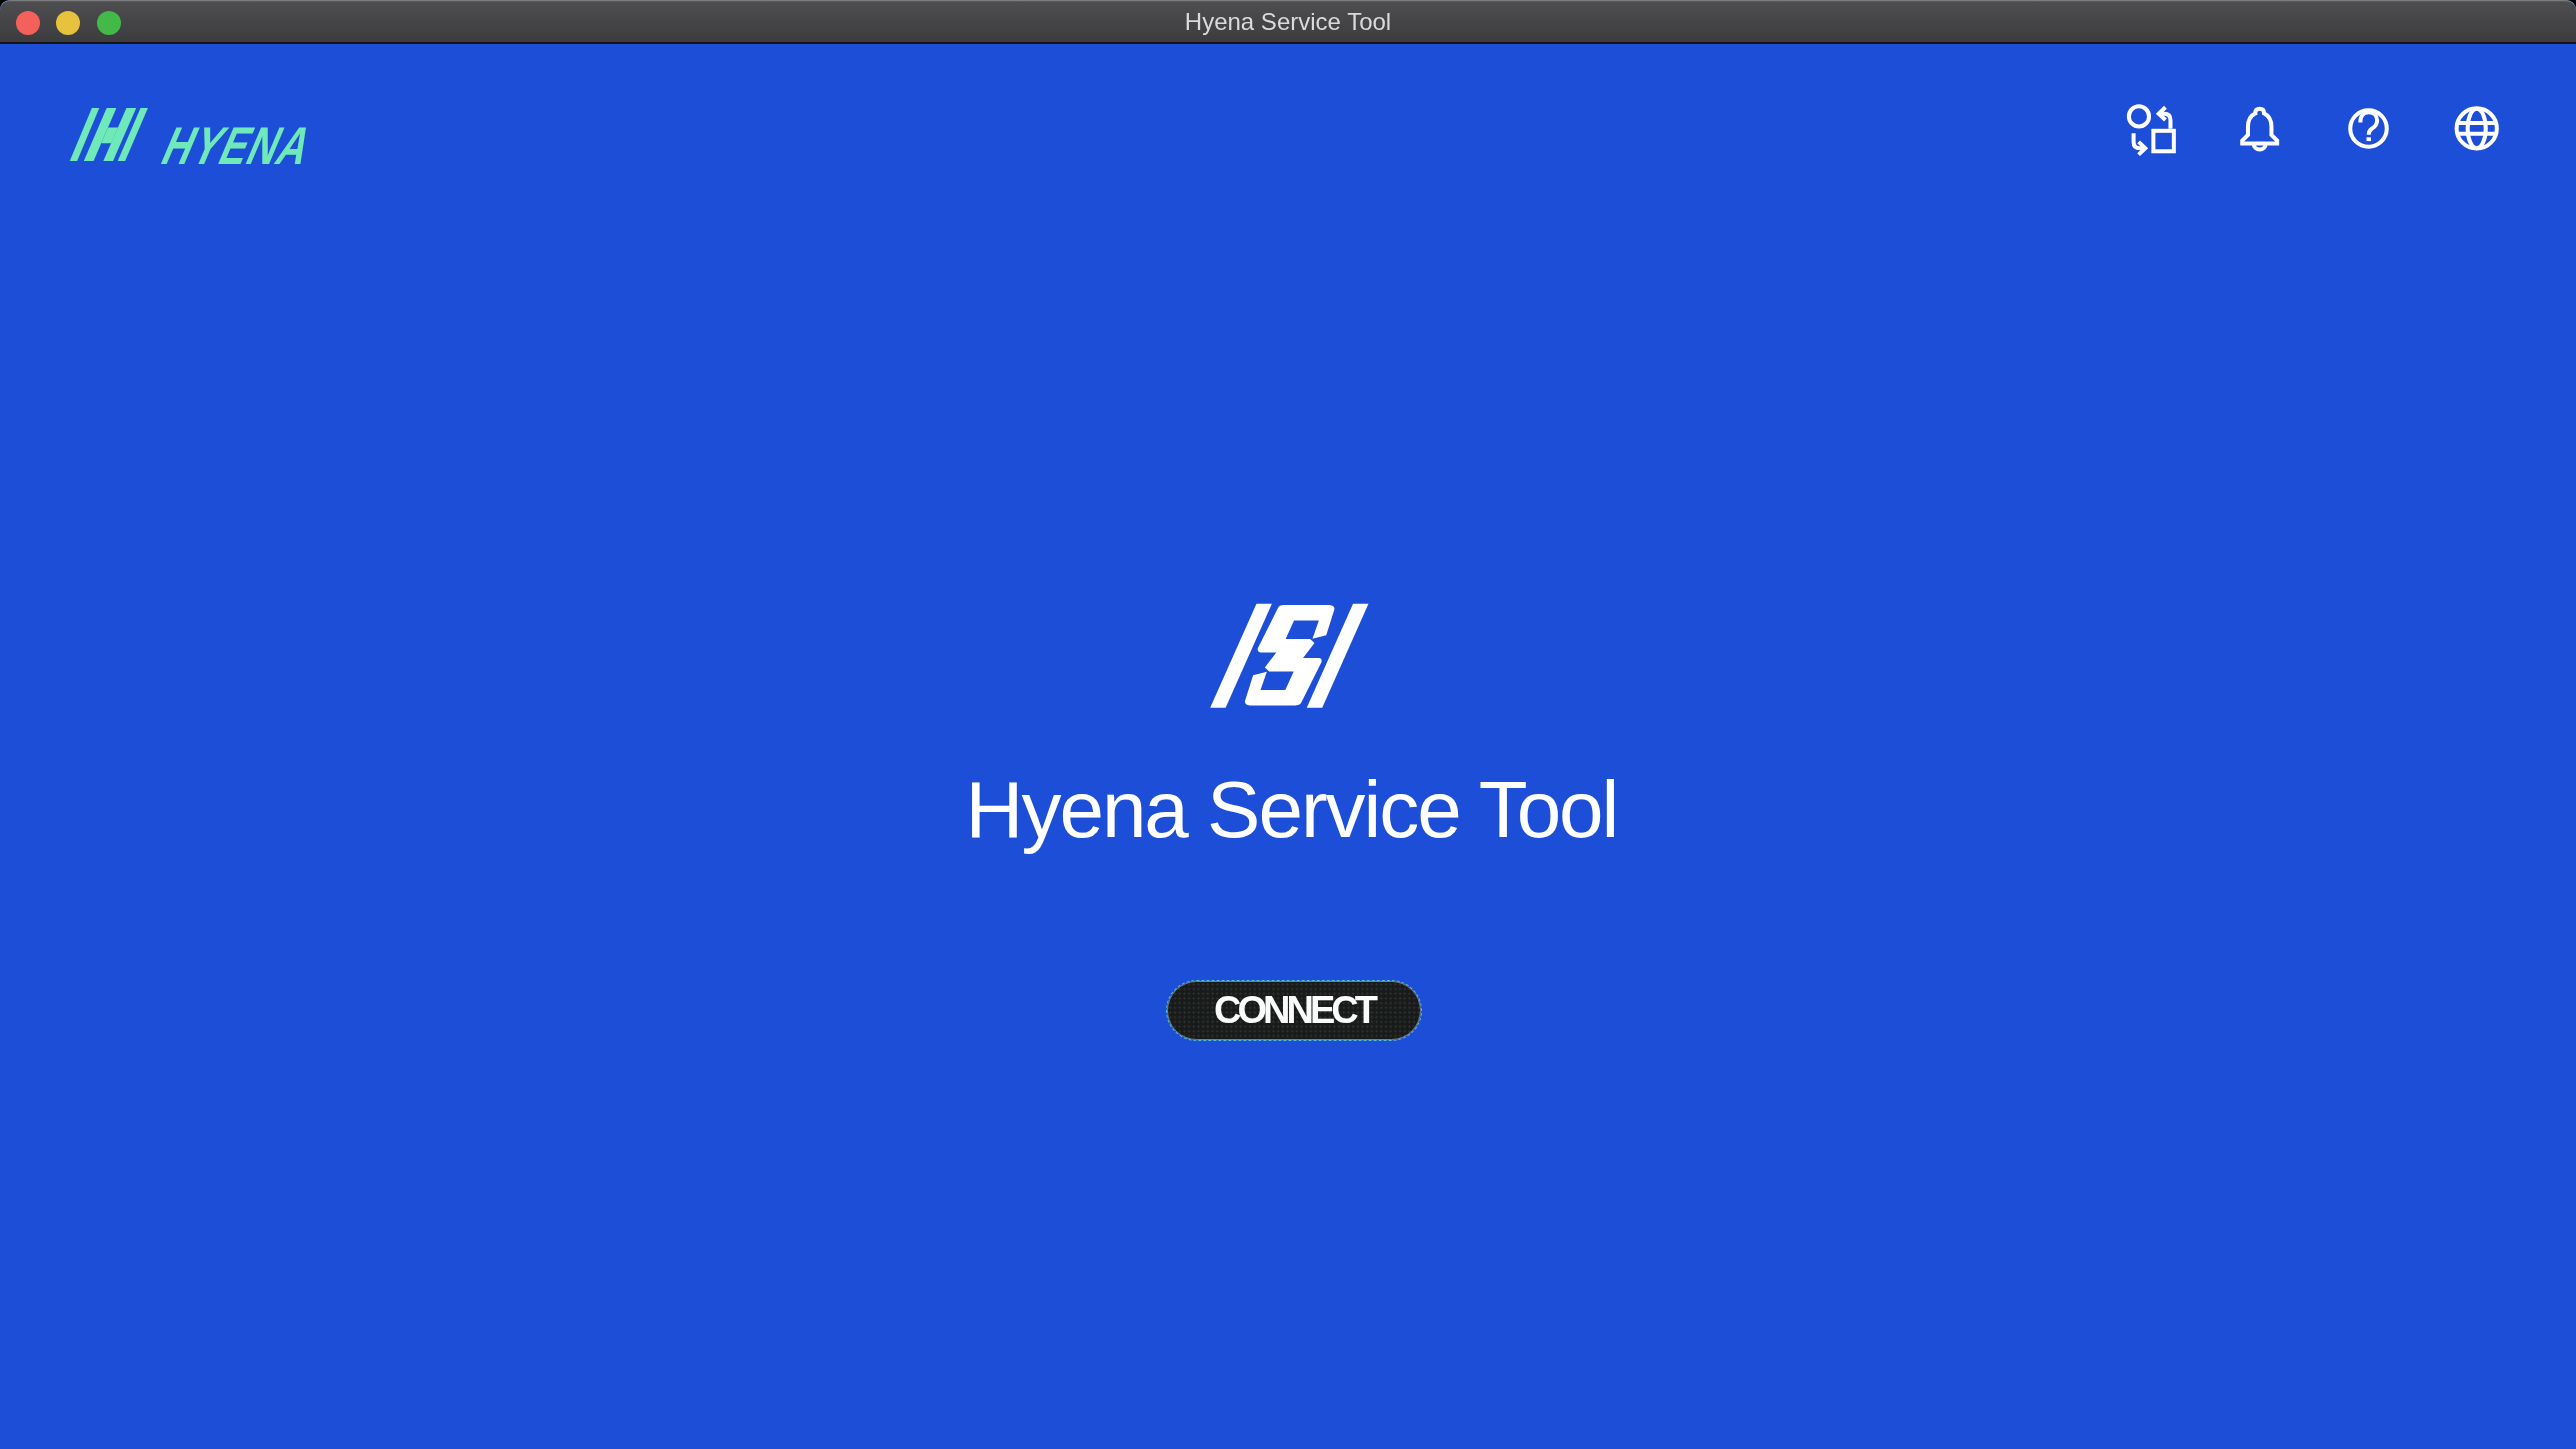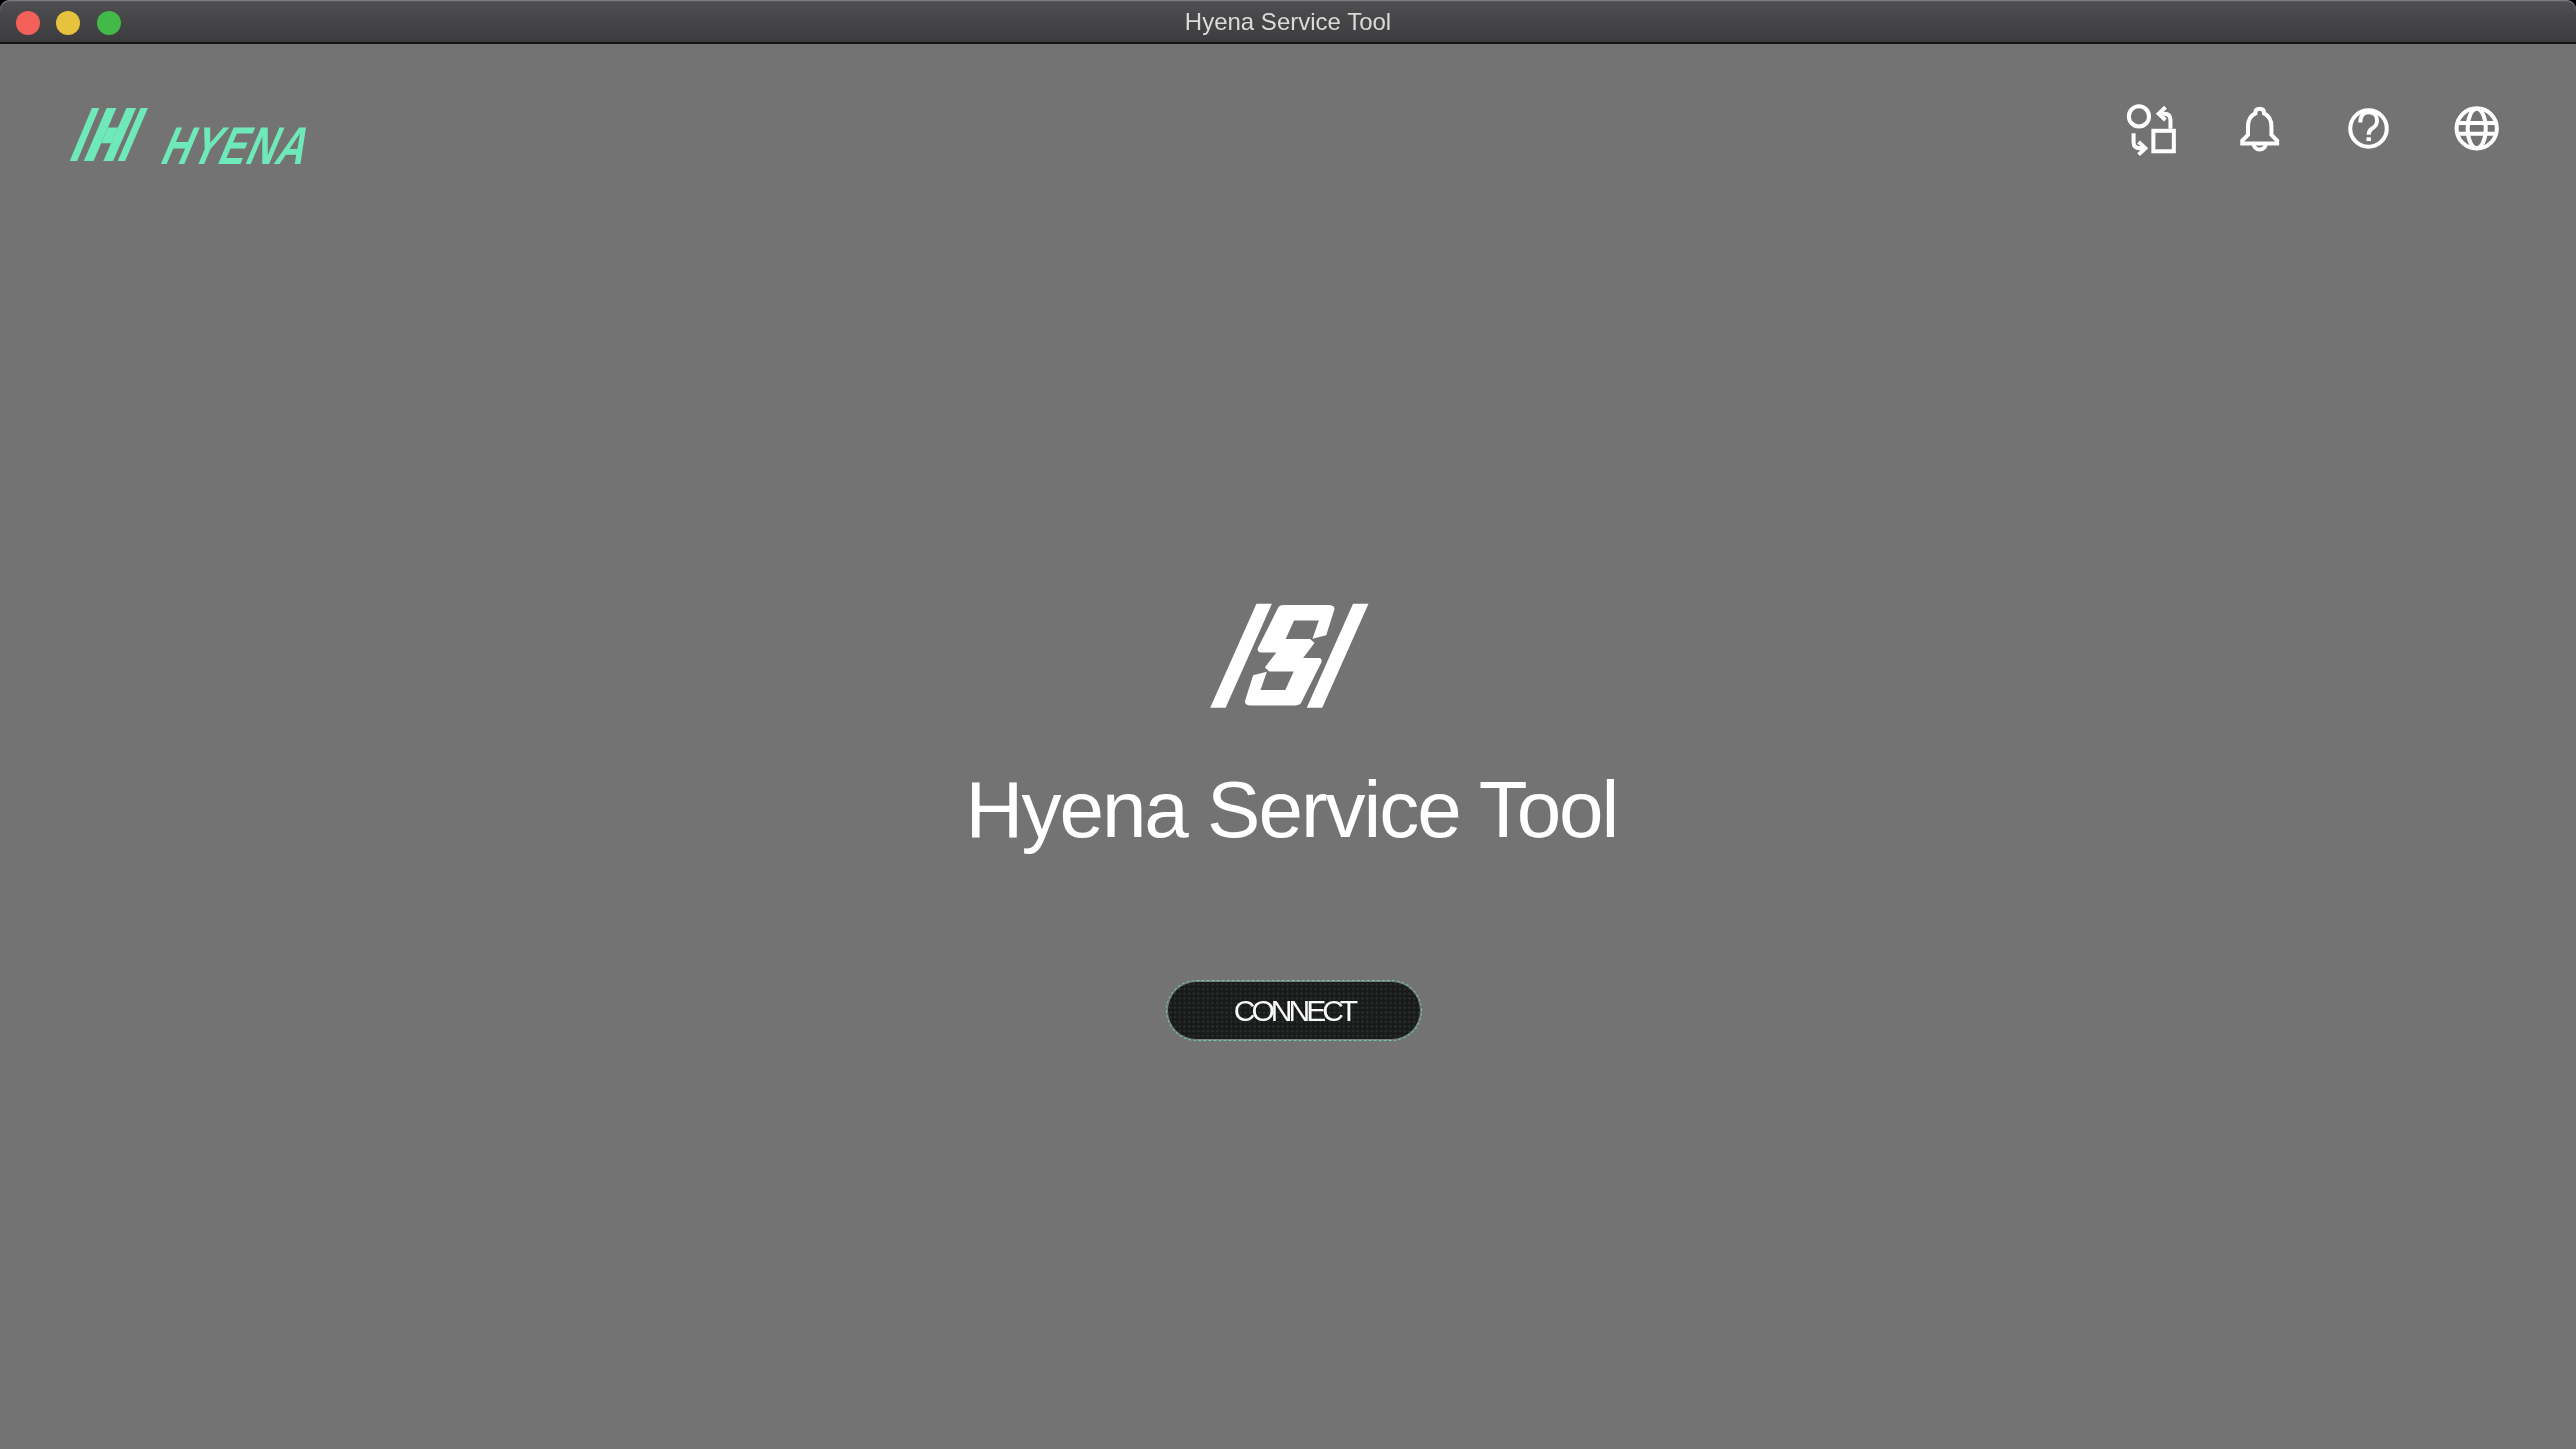--- a/index.html
+++ b/index.html
@@ -1,37 +1,37 @@
 <!DOCTYPE html>
 <html style="font-size:10.7px"><head>
 <meta charset="utf-8">
 <style>
   html,body{margin:0;padding:0;width:2576px;height:1449px;background:#000;overflow:hidden}
   body{font-family:"Liberation Sans",sans-serif;position:relative}
-  .win{position:absolute;left:0;top:0;width:2576px;height:1449px;background:#737373;border-radius:9.4px 9.4px 0 0;overflow:hidden}
+  .win{position:absolute;left:0;top:0;width:2576px;height:1449px;background:#1d4ed8;border-radius:9.4px 9.4px 0 0;overflow:hidden}
   .titlebar{position:absolute;top:0;left:0;width:2576px;height:42px;
     background:linear-gradient(#4f4f51,#3c3c3e);
     border-bottom:2.7px solid #141414;
     box-shadow:inset 0 1.3px 0 rgba(160,162,164,0.55);
     border-radius:9.4px 9.4px 0 0}
   .tl{position:absolute;top:10.7px;width:24px;height:24px;border-radius:50%}
   .title{position:absolute;top:0;left:0;width:2576px;height:42px;line-height:43px;
     text-align:center;color:#dadada;font-size:24px;font-weight:400}
   .heading{position:absolute;top:769px;left:0;width:2583px;text-align:center;
     color:#ffffff;font-size:80px;font-weight:400;letter-spacing:-2px;line-height:81px}
   .btn{position:absolute;left:1167px;top:981px;width:254px;height:59px;box-sizing:border-box;
     border-radius:29.5px;
     background-color:#181b1a;
     background-image:radial-gradient(#2b302e 1.1px,rgba(0,0,0,0) 1.1px);
     background-size:4.7px 4.7px;
     border:1.3px solid #7b8280;
     outline:1.3px dashed rgba(110,231,183,0.75);
     outline-offset:0.7px;
     display:flex;align-items:center;justify-content:center}
-  .btn span{color:#fafafa;font-size:30px;letter-spacing:-4px;font-weight:400}
+  .btn span{color:#fafafa;font-size:38px;letter-spacing:-4px;font-weight:700}
 </style>
 </head>
 <body>
 <div class="win">
   <div class="titlebar"></div>
   <div class="tl" style="left:16px;background:#f4605a"></div>
   <div class="tl" style="left:56px;background:#e7c23c"></div>
   <div class="tl" style="left:97px;background:#43ba47"></div>
   <div class="title">Hyena Service Tool</div>
 

